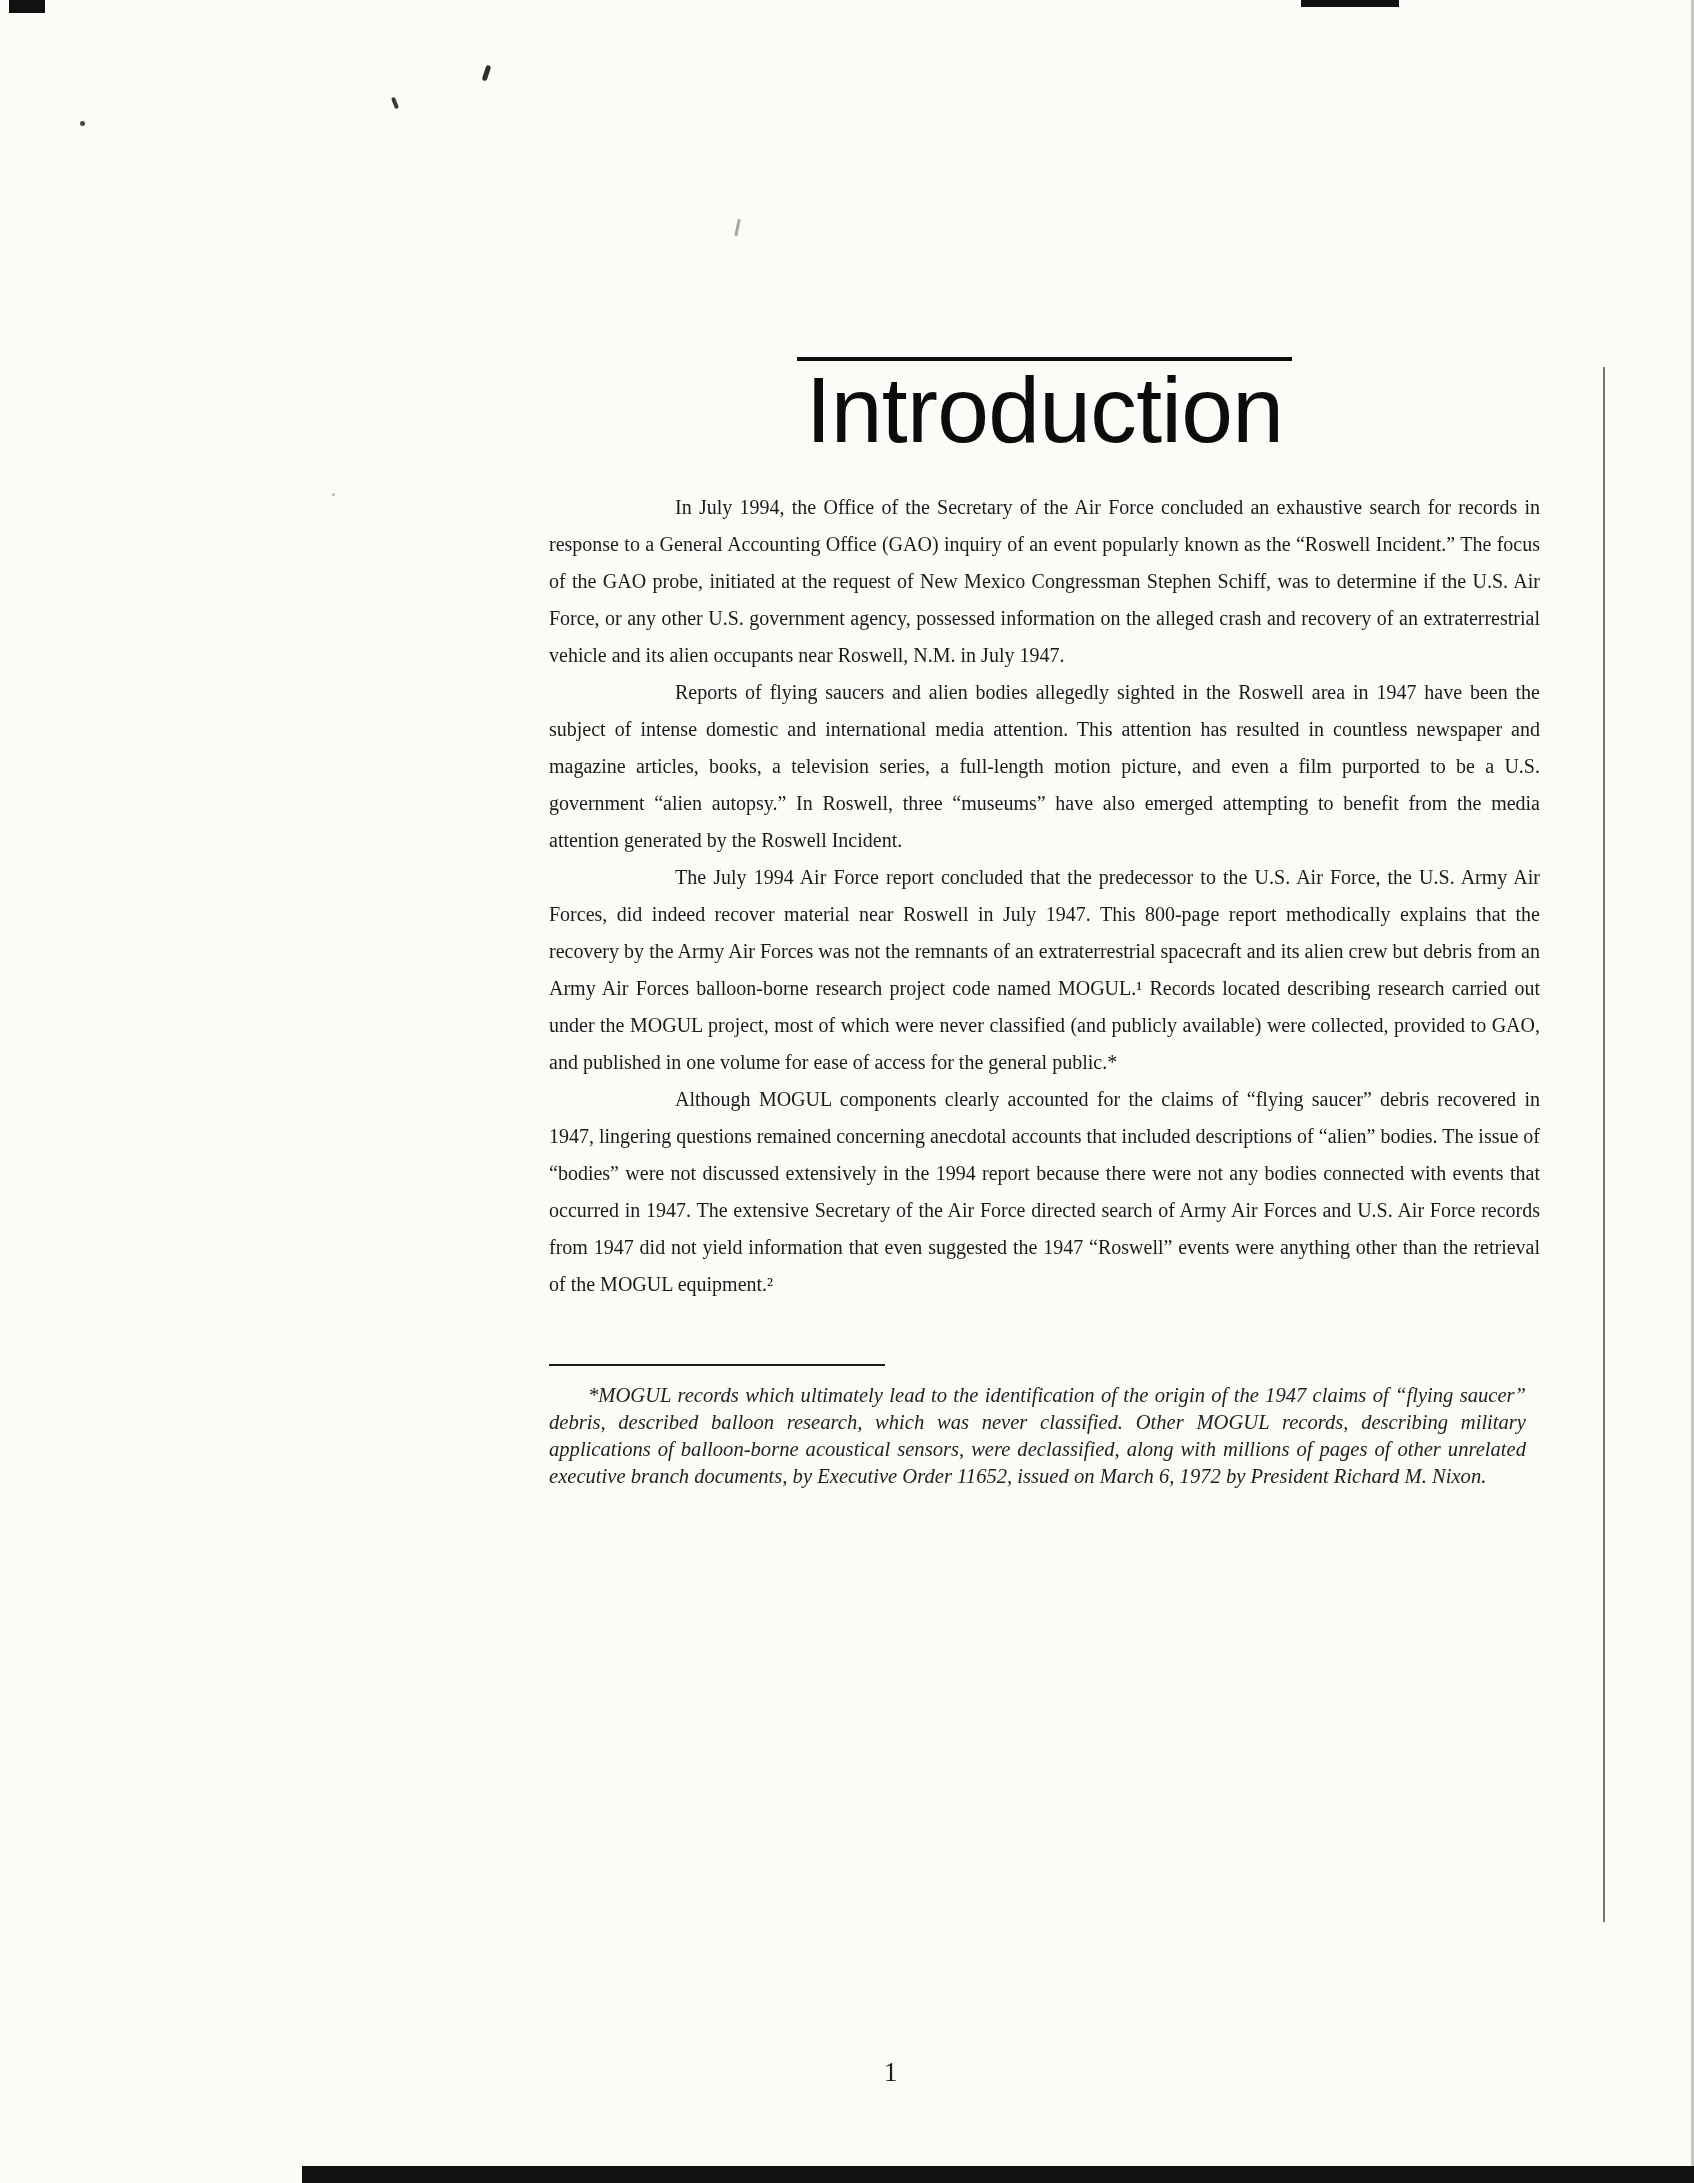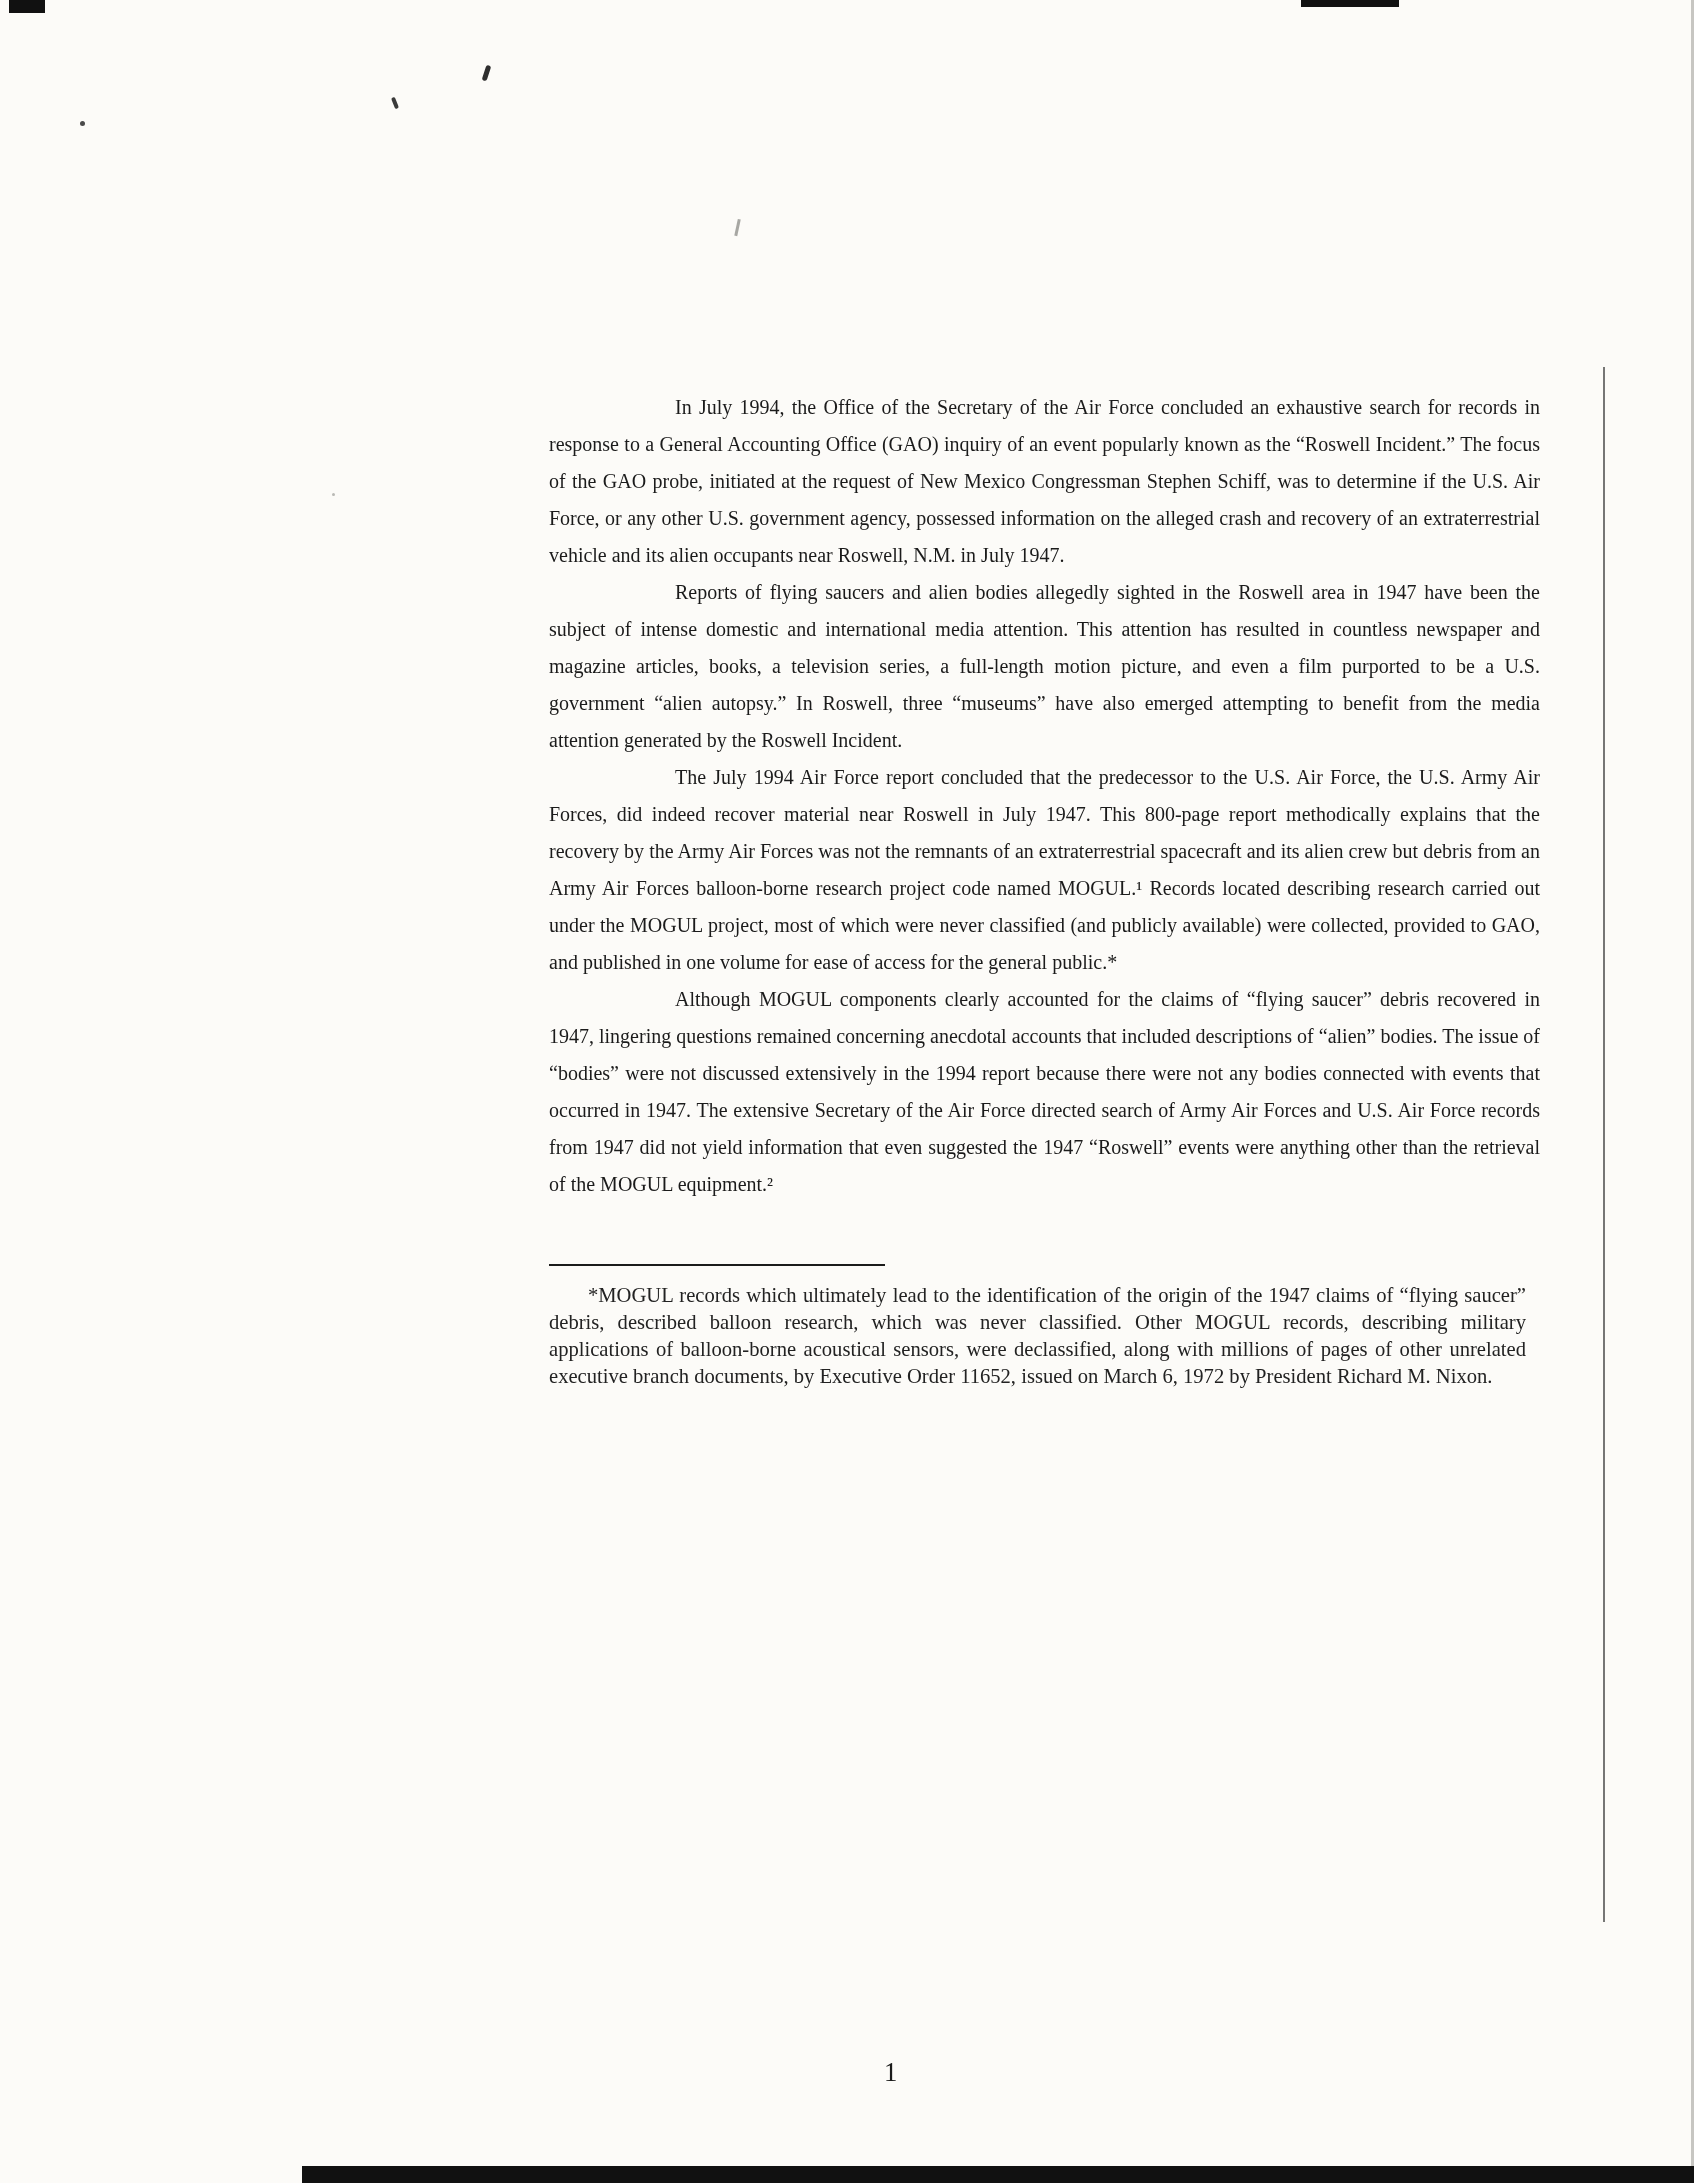--- a/index.html
+++ b/index.html
@@ -80,20 +80,21 @@
     margin: 61px 0 16px 0;
   }
   .footnote {
     margin: 0;
     width: 977px;
     font-size: 20.6px;
     line-height: 27px;
     text-align: justify;
     text-indent: 39px;
     color: #222;
+    font-style: italic;
   }
   .page-number {
     position: absolute;
     left: 884px;
     top: 2057px;
     font-size: 26.6px;
     color: #1b1b1b;
   }
 </style>
 </head>
@@ -106,20 +107,24 @@
   <div class="artifact a-vline-right"></div>
   <div class="artifact a-edge-right"></div>
   <div class="artifact a-mark-1"></div>
   <div class="artifact a-mark-2"></div>
   <div class="artifact a-mark-3"></div>
   <div class="artifact a-mark-4"></div>
   <div class="artifact a-mark-5"></div>
 
   <div class="content">
 
+    <div class="title-block">
+      <div class="title-rule"></div>
+      <h1 class="title">Introduction</h1>
+    </div>
 
     <div class="body-text">
       <p class="para">In July 1994, the Office of the Secretary of the Air Force concluded an exhaustive search for records in response to a General Accounting Office (GAO) inquiry of an event popularly known as the “Roswell Incident.”  The focus of the GAO probe, initiated at the request of New Mexico Congressman Stephen Schiff, was to determine if the U.S. Air Force, or any other U.S. government agency, possessed information on the alleged crash and recovery of an extraterrestrial vehicle and its alien occupants near Roswell, N.M. in July 1947.</p>
       <p class="para">Reports of flying saucers and alien bodies allegedly sighted in the Roswell area in 1947 have been the subject of intense domestic and international media attention.  This attention has resulted in countless newspaper and magazine articles, books, a television series, a full-length motion picture, and even a film purported to be a U.S. government “alien autopsy.”  In Roswell, three “museums” have also emerged attempting to benefit from the media attention generated by the Roswell Incident.</p>
       <p class="para">The July 1994 Air Force report concluded that the predecessor to the U.S. Air Force, the U.S. Army Air Forces, did indeed recover material near Roswell in July 1947.  This 800-page report methodically explains that the recovery by the Army Air Forces was not the remnants of an extraterrestrial spacecraft and its alien crew but debris from an Army Air Forces balloon-borne research project code named MOGUL.¹  Records located describing research carried out under the MOGUL project, most of which were never classified (and publicly available) were collected, provided to GAO, and published in one volume for ease of access for the general public.*</p>
       <p class="para">Although MOGUL components clearly accounted for the claims of “flying saucer” debris recovered in 1947, lingering questions remained concerning anecdotal accounts that included descriptions of “alien” bodies.  The issue of “bodies” were not discussed extensively in the 1994 report because there were not any bodies connected with events that occurred in 1947.  The extensive Secretary of the Air Force directed search of Army Air Forces and U.S. Air Force records from 1947 did not yield information that even suggested the 1947 “Roswell” events were anything other than the retrieval of the MOGUL equipment.²</p>
     </div>
 
     <div class="footnote-rule"></div>
     <p class="footnote">*MOGUL records which ultimately lead to the identification of the origin of the 1947 claims of “flying saucer” debris, described balloon research, which was never classified.  Other MOGUL records, describing military applications of balloon-borne acoustical sensors, were declassified, along with millions of pages of other unrelated executive branch documents, by Executive Order 11652, issued on March 6, 1972 by President Richard M. Nixon.</p>

